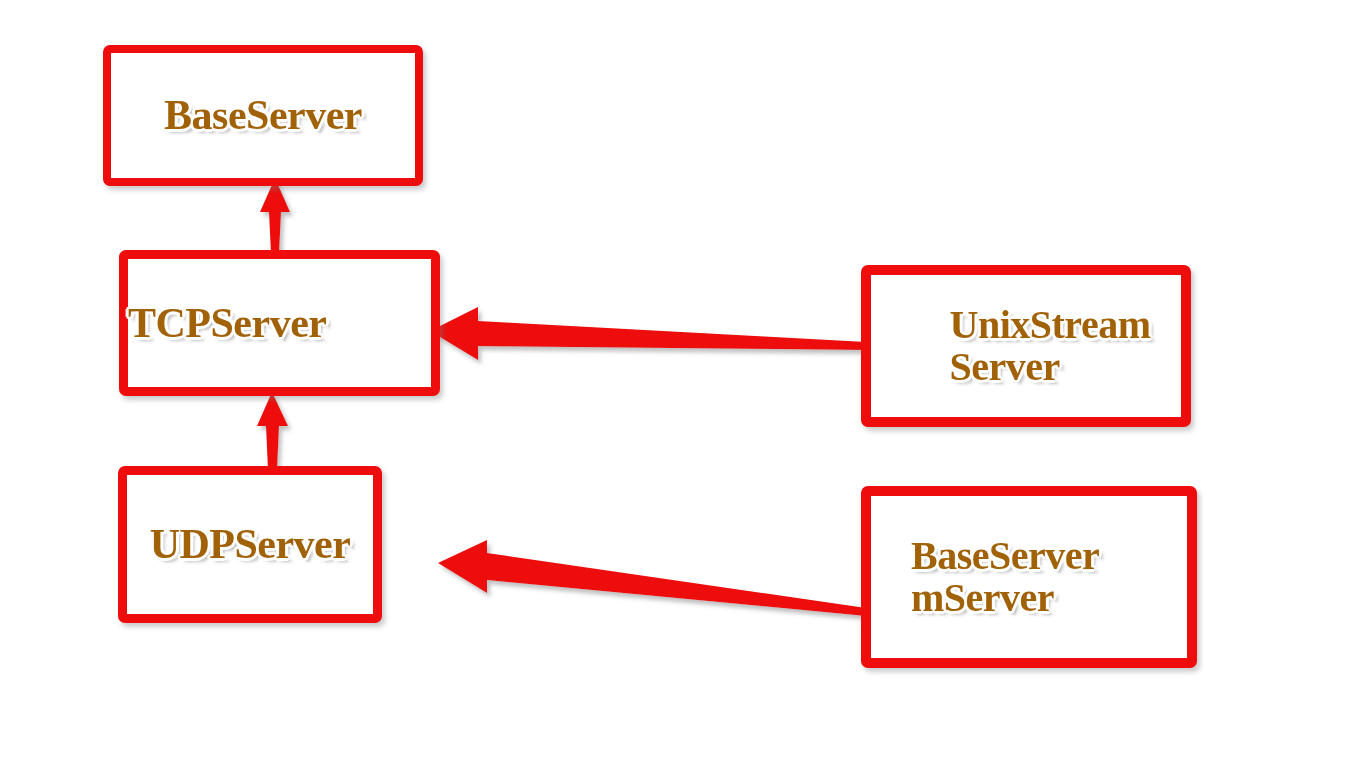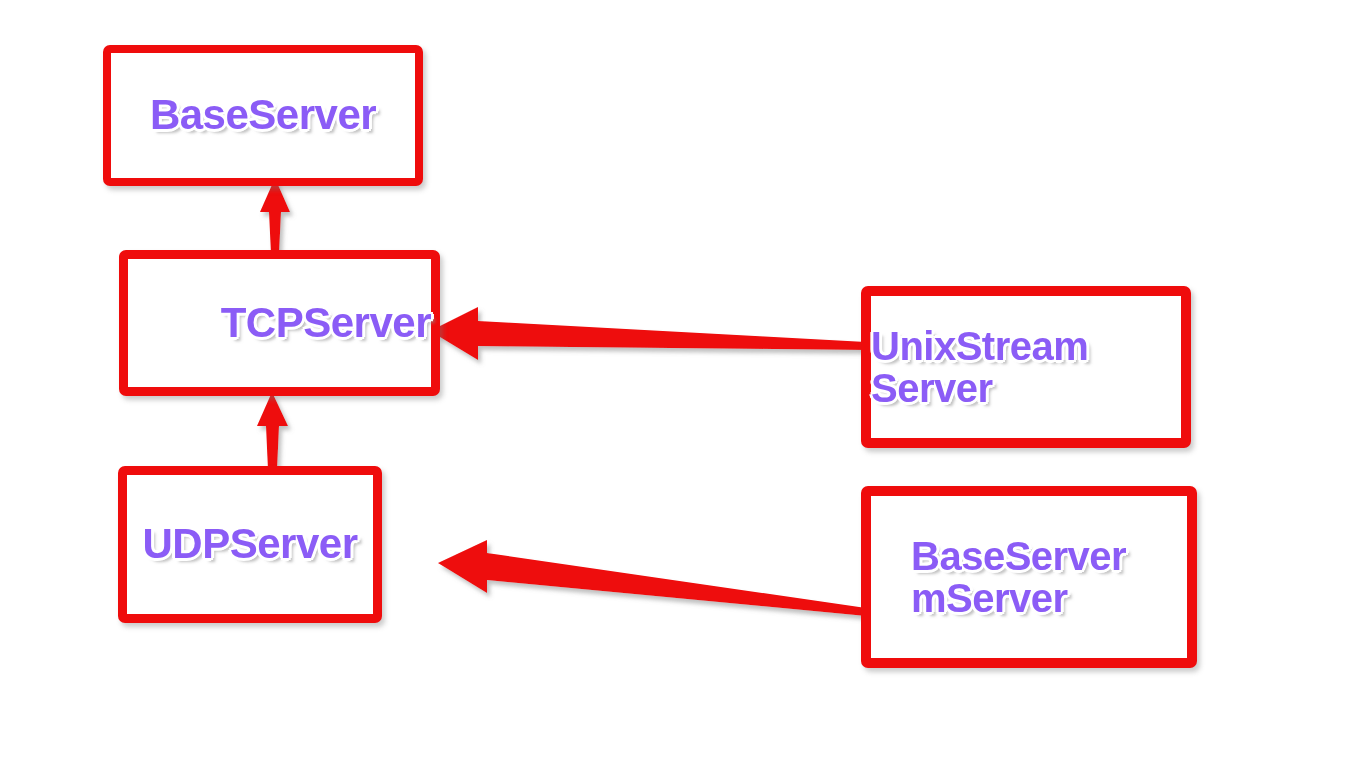--- a/index.html
+++ b/index.html
@@ -33,22 +33,22 @@
     background: #ffffff;
     border-style: solid;
     border-color: #ef0c0c;
     border-radius: 7px;
     box-shadow: 3px 4px 5px rgba(120,120,120,0.38);
     display: flex;
     align-items: center;
     z-index: 3;
   }
   .node-label {
-    color: #8b5cf6;
-    font-family: Liberation Sans, sans-serif;
+    color: #a16207;
+    font-family: Liberation Serif, serif;
     font-weight: bold;
     letter-spacing: -0.5px;
     line-height: 1.06;
     text-shadow:
       -2px -2px 0 #ffffff,
        2px -2px 0 #ffffff,
       -2px  2px 0 #ffffff,
        2px  2px 0 #ffffff,
       -3px  0px 0 #ffffff,
        3px  0px 0 #ffffff,
@@ -62,35 +62,36 @@
   #node-baseserver {
     left: 103px;  top: 45px;   width: 320px; height: 141px;
     border-width: 8px;
     justify-content: center;
   }
   #node-baseserver .node-label { font-size: 42px; }
 
   #node-tcpserver {
     left: 119px;  top: 250px;  width: 321px; height: 146px;
     border-width: 9px;
-    justify-content: flex-end;
+    justify-content: flex-start;
   }
   #node-tcpserver .node-label { font-size: 42px; }
 
   #node-udpserver {
     left: 118px;  top: 466px;  width: 264px; height: 157px;
     border-width: 9px;
     justify-content: center;
   }
   #node-udpserver .node-label { font-size: 42px; }
 
   #node-unixstreamserver {
-    left: 861px;  top: 286px;  width: 330px; height: 162px;
+    left: 861px;  top: 265px;  width: 330px; height: 162px;
     border-width: 10px;
-    justify-content: flex-start;
+    justify-content: center;
+    padding-left: 48px;
   }
   #node-unixstreamserver .node-label { font-size: 40px; }
 
   #node-unixdatagramserver {
     left: 861px;  top: 486px;  width: 336px; height: 182px;
     border-width: 10px;
     justify-content: flex-start;
     padding-left: 40px;
   }
   #node-unixdatagramserver .node-label { font-size: 40px; }

